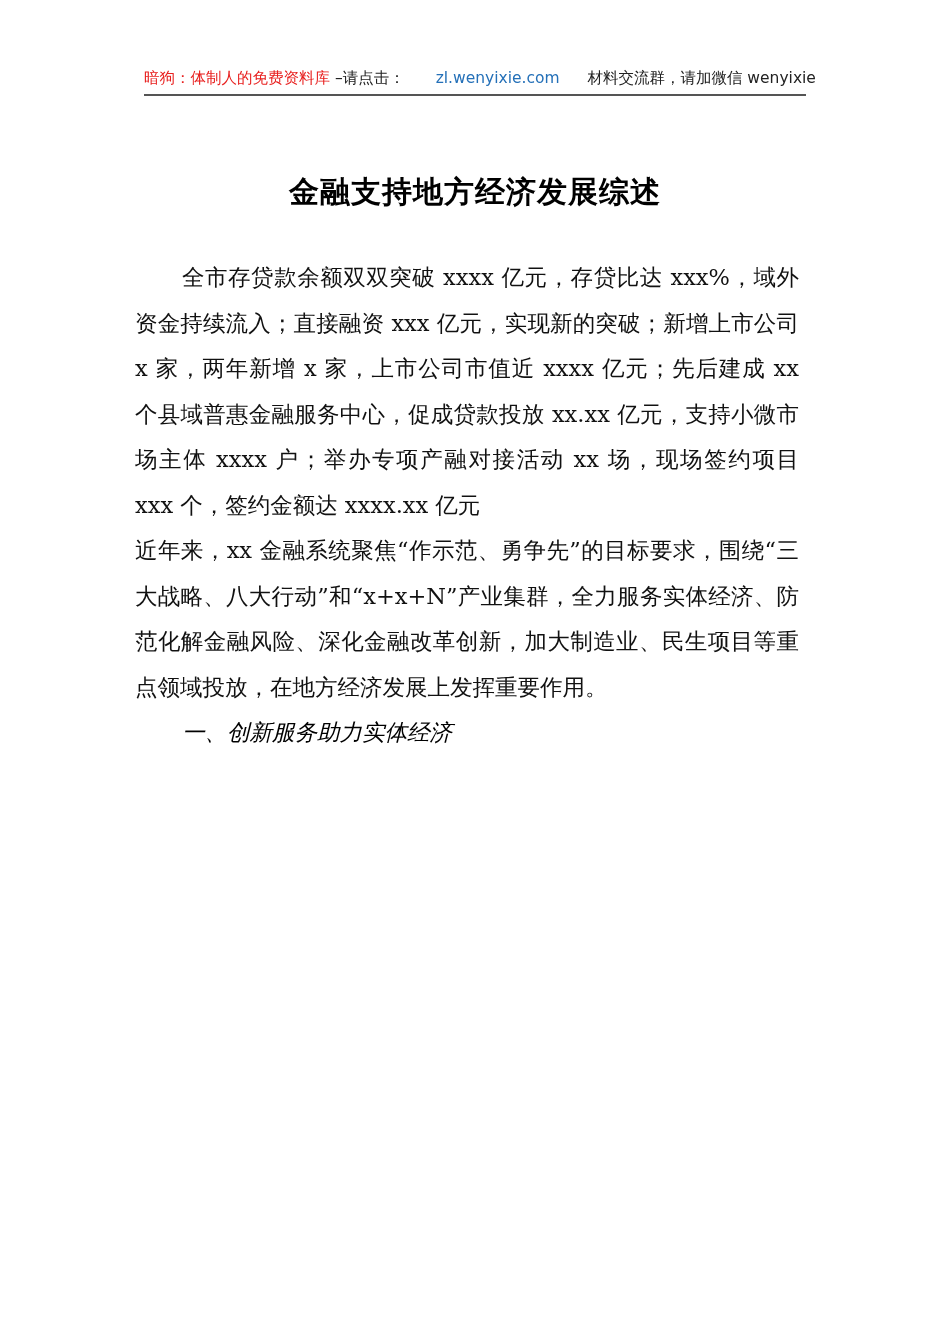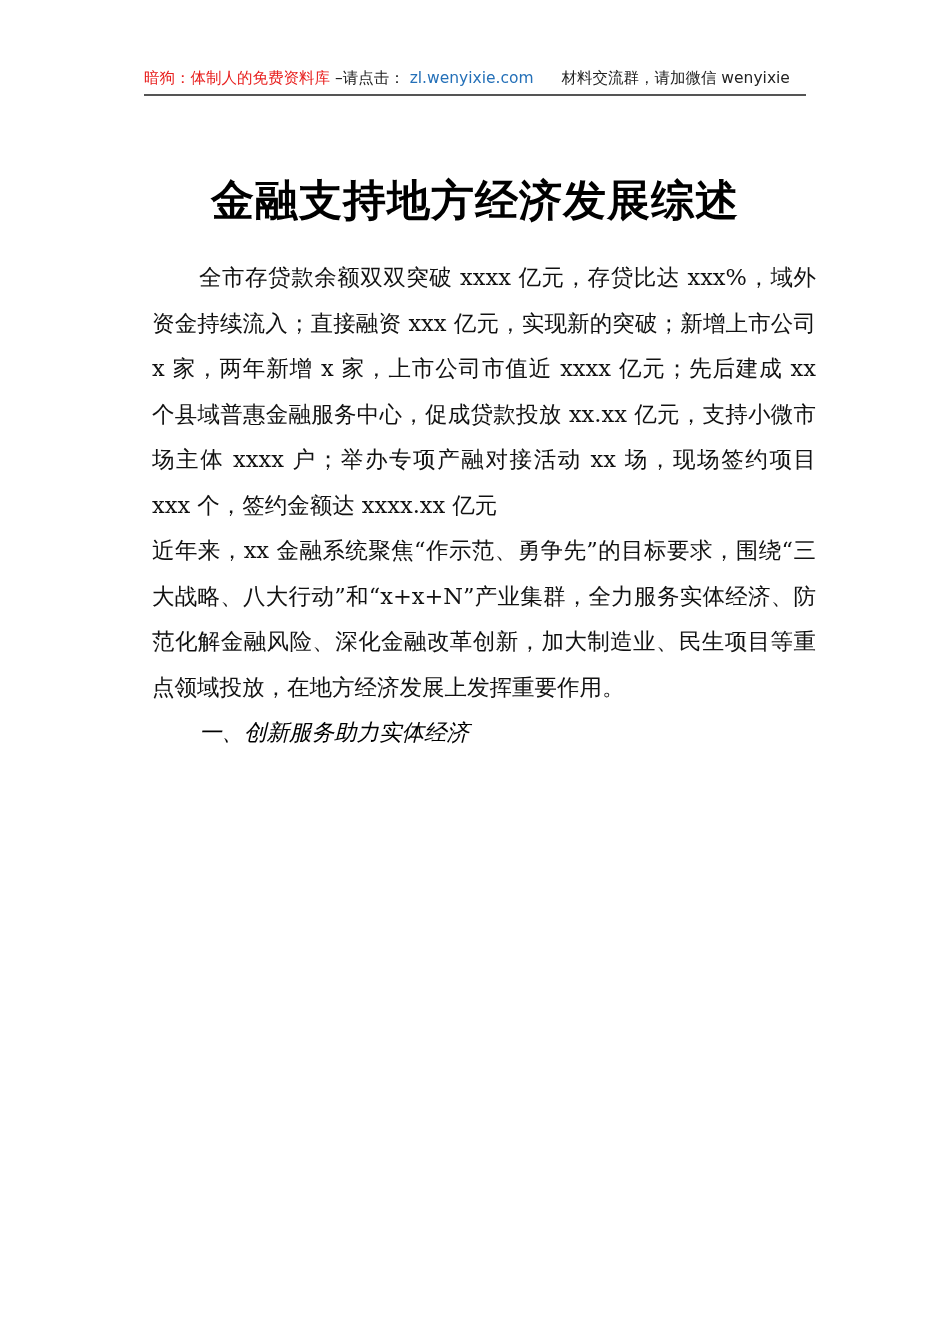--- a/index.html
+++ b/index.html
@@ -4,29 +4,29 @@
 <style>
   html, body { margin: 0; padding: 0; background: #ffffff; }
   body { width: 950px; height: 1344px; position: relative; overflow: hidden; }
   .header {
     position: absolute; left: 144px; top: 68px; width: 662px;
     font-family: "DejaVu Sans", sans-serif; font-size: 15.5px;
     white-space: nowrap; color: #222;
     padding-bottom: 5px; border-bottom: 2px solid #555;
   }
   .header .red { color: #e8201f; }
-  .header .blue { color: #2470b8; }
+  .header .blue { color: #2470b8; margin-left: 26px; }
   .header .gap { display: inline-block; width: 18px; }
   .title {
     position: absolute; left: 0; top: 172px; width: 950px; text-align: center;
-    font-family: "DejaVu Serif", serif; font-weight: bold; font-size: 43px; color: #000;
+    font-family: "DejaVu Serif", serif; font-weight: bold; font-size: 30px; color: #000;
     letter-spacing: 1px;
   }
   .body {
-    position: absolute; left: 152px; top: 255px; width: 664px;
+    position: absolute; left: 135px; top: 255px; width: 664px;
     font-family: "DejaVu Serif", serif; font-size: 22.5px; color: #111;
     line-height: 45.5px; text-align: justify;
   }
   .body p { margin: 0; }
   .indent { text-indent: 47px; }
   .h1 {
     font-family: "DejaVu Sans", sans-serif; font-size: 22.5px; color: #000;
     text-indent: 47px; margin: 0; line-height: 45px; font-style: italic;
   }
 </style>

